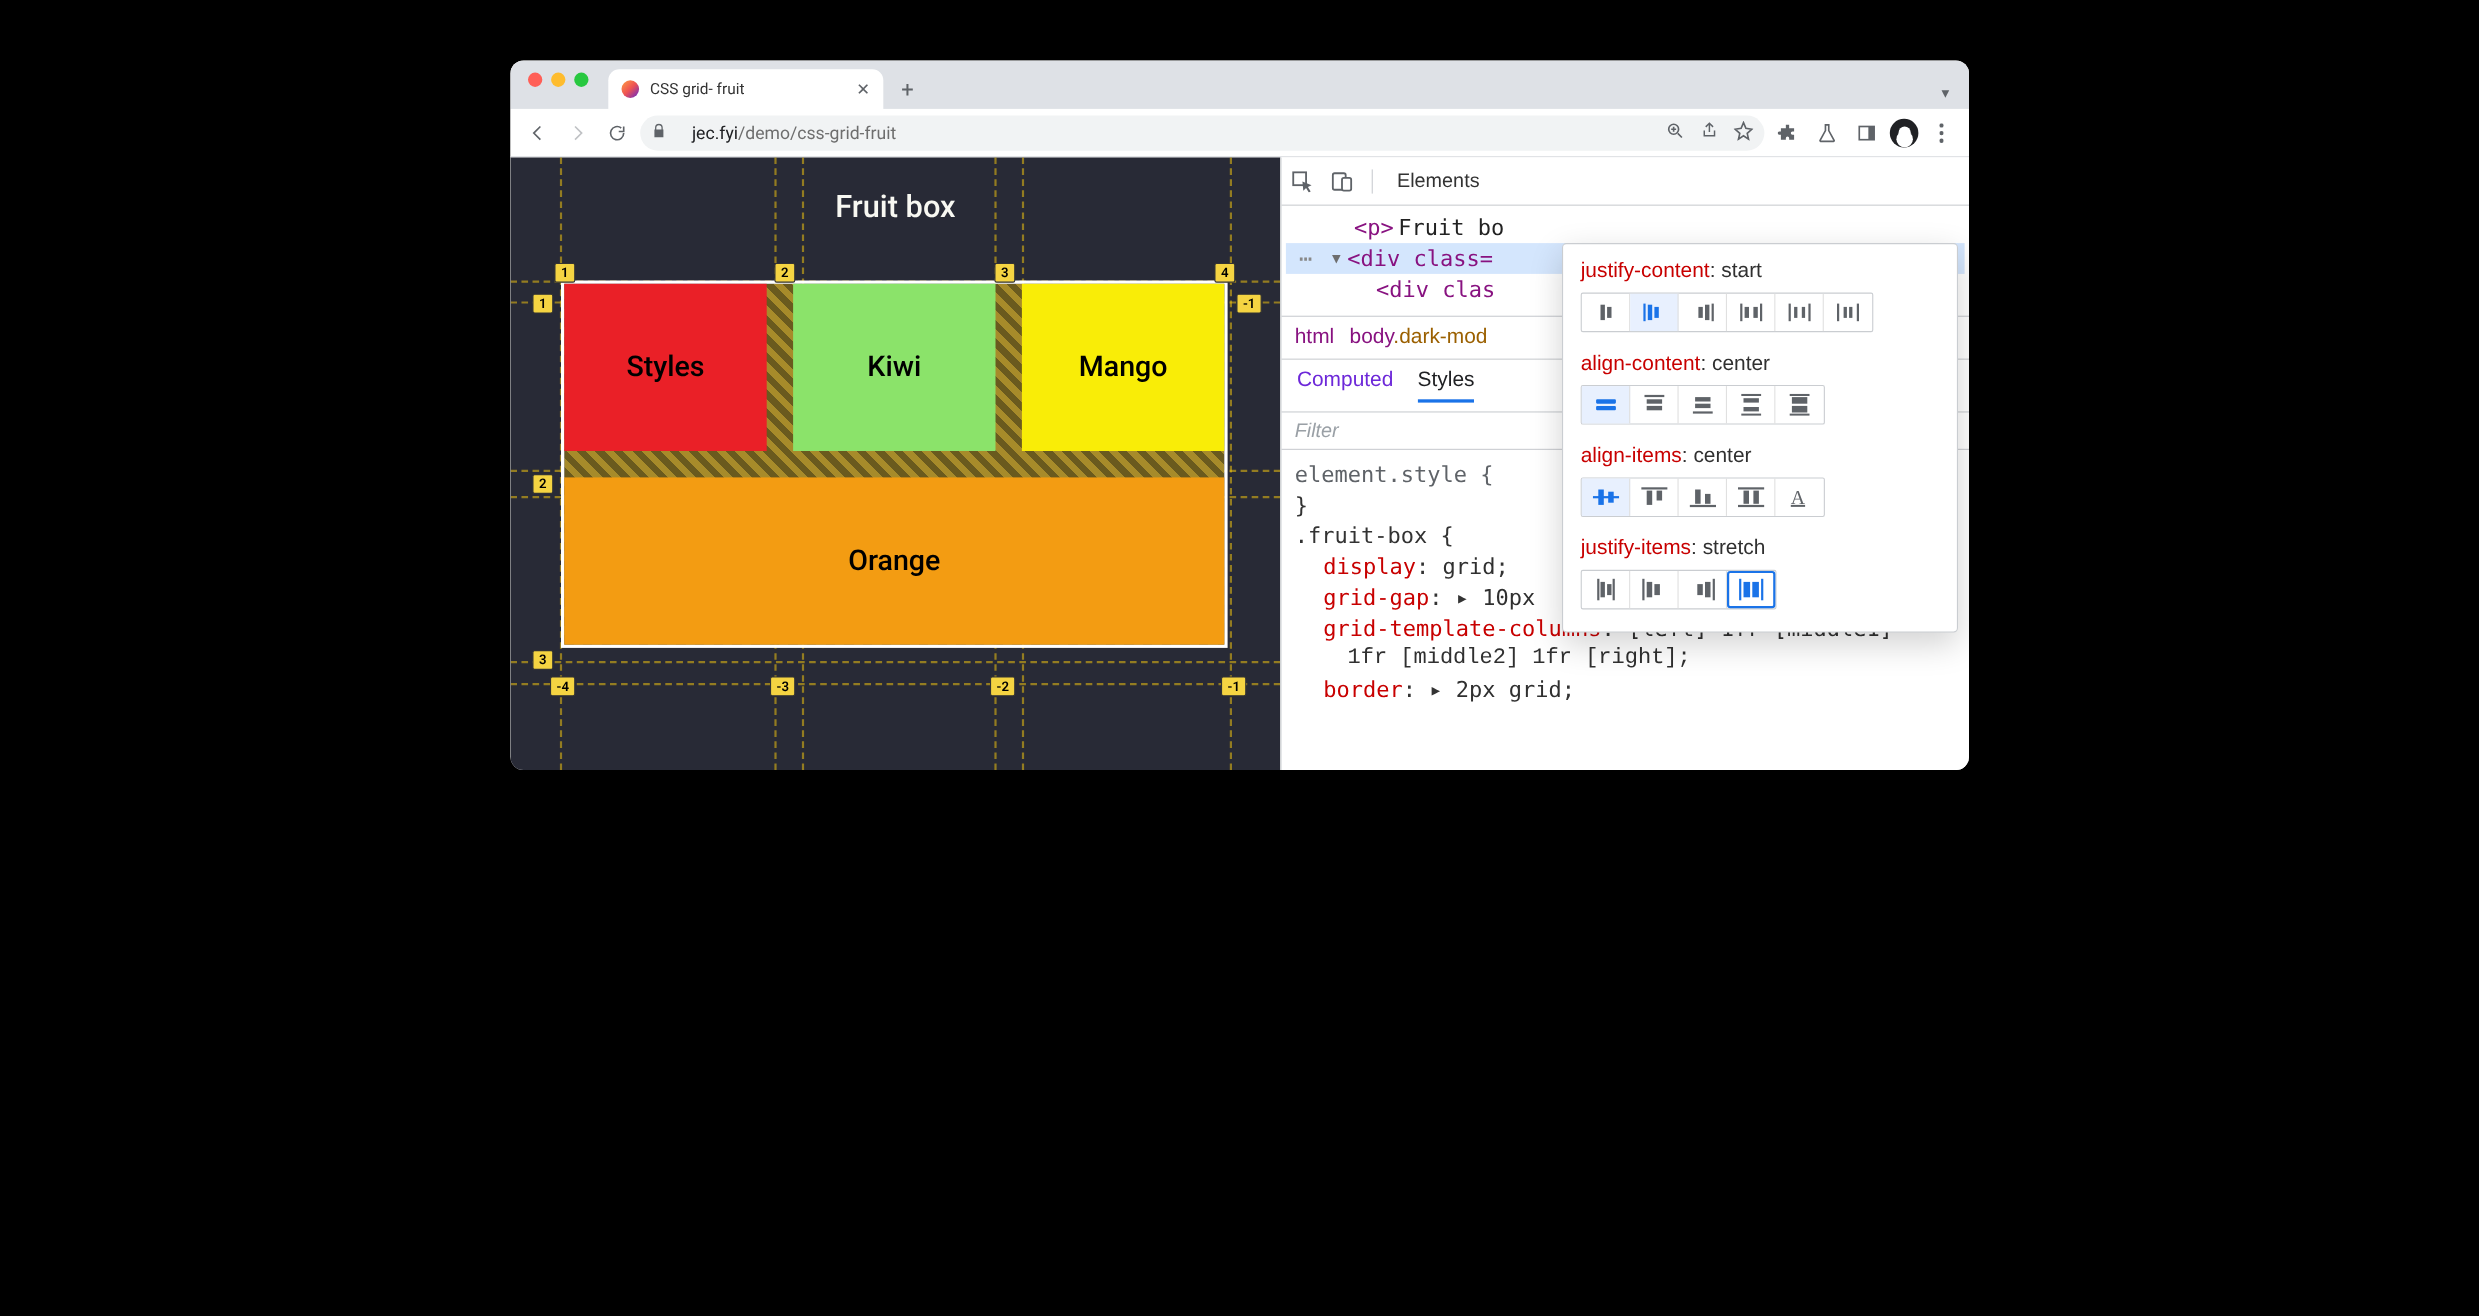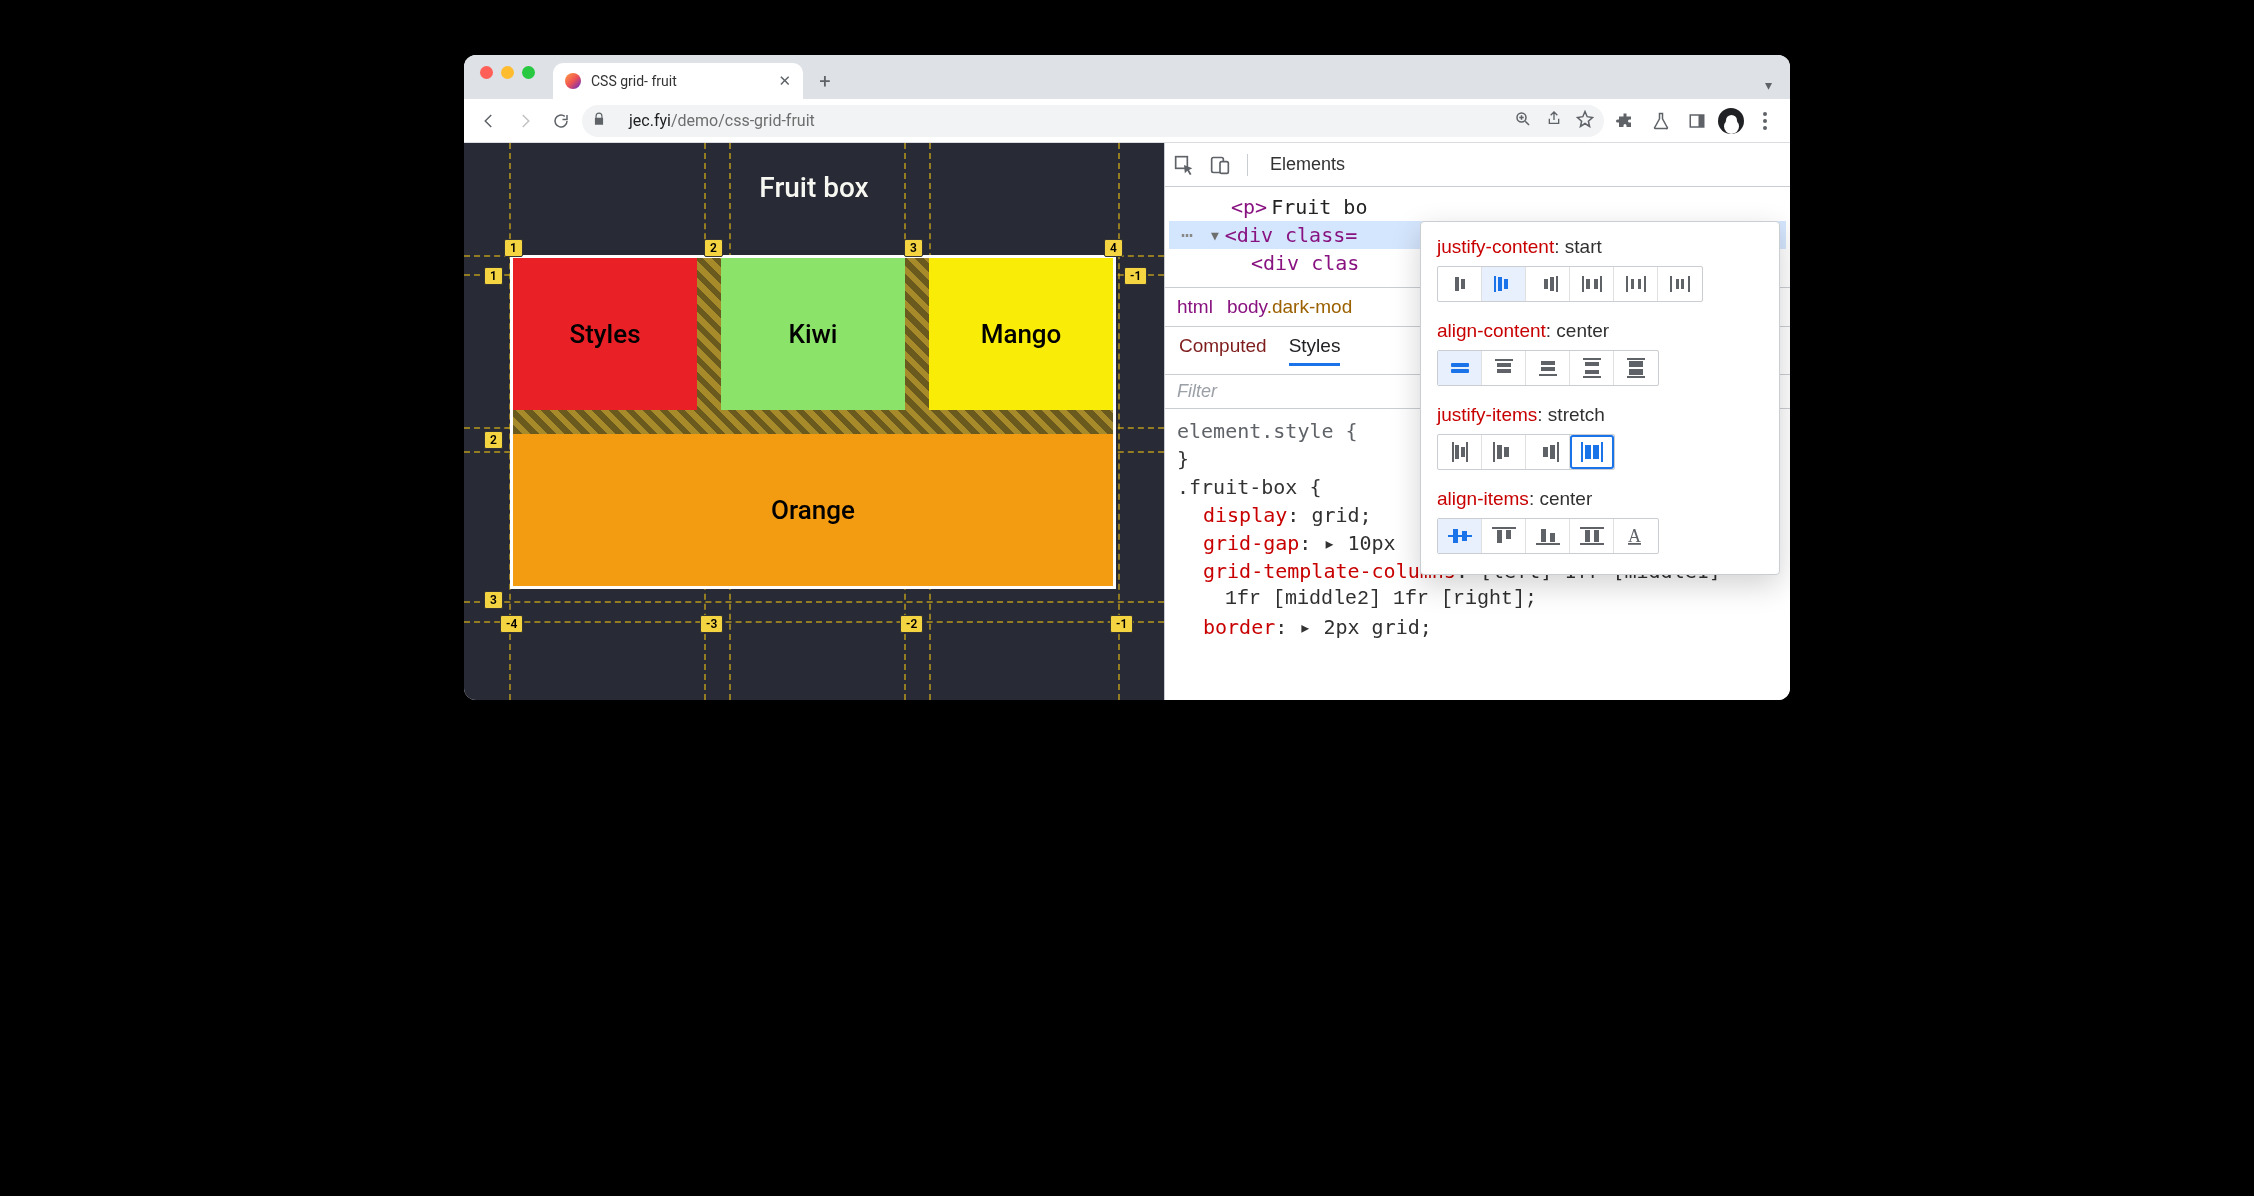--- a/index.html
+++ b/index.html
@@ -154,21 +154,21 @@
   .tagc { color:#881280; }
   .txt  { color:#222; }
   .tri  { color:#6e6e6e; margin-right:2px; font-size:13px;}
 
   .crumbs { display:flex;align-items:center;gap:14px; padding:8px 12px; border-top:1px solid #cacdd1;border-bottom:1px solid #cacdd1;
             font-family:-apple-system,sans-serif; font-size:19px;}
   .crumbs .c1{color:#881280;} .crumbs .c2{color:#881280;} .crumbs .c3{color:#9b6000;}
 
   .styles-tabs{ display:flex;gap:22px; padding:8px 14px; font-family:-apple-system,sans-serif; font-size:19px;
                 border-bottom:1px solid #cacdd1;}
-  .styles-tabs span{color:#7f1d1d;}
+  .styles-tabs span{color:#6d28d9;}
   .styles-tabs span.active{color:#202124; border-bottom:3px solid #1a73e8; padding-bottom:6px;}
 
   .filter-row{ padding:6px 12px; border-bottom:1px solid #cacdd1; color:#9aa0a6; font-style:italic;
                font-family:-apple-system,sans-serif; font-size:18px;}
   .rules { padding:8px 12px; font-size:20px; line-height:1.4;}
   .rules .sel-name{color:#5f6368;}
   .rules .prop{color:#c80000;}
   .rules .val{color:#303030;}
   .rules .ind{padding-left:26px;}
   .rules .ind2{padding-left:48px;font-family:Liberation Mono, monospace;}
@@ -480,20 +480,60 @@
                   <rect x="2" y="0" width="18" height="2" class="ic-dk"></rect>
                   <rect x="4" y="3" width="14" height="6" class="ic-dk"></rect>
                   <rect x="4" y="11" width="14" height="6" class="ic-dk"></rect>
                   <rect x="2" y="18" width="18" height="2" class="ic-dk"></rect>
                 </svg>
               </div>
           </div>
         </div>
 
         <div class="ap-row">
+          <div class="ap-label"><span class="p">align-items</span>: <span class="v">center</span></div>
+          <div class="ap-icons five">
+            <div class="ap-btn on">
+                <svg width="24" height="20">
+                  <rect x="0" y="9" width="24" height="2" class="ic-bl"></rect>
+                  <rect x="5" y="3" width="5" height="14" class="ic-bl"></rect>
+                  <rect x="14" y="5" width="5" height="10" class="ic-bl"></rect>
+                </svg>
+              </div>
+            <div class="ap-btn">
+                <svg width="24" height="20">
+                  <rect x="0" y="1" width="24" height="2" class="ic-dk"></rect>
+                  <rect x="5" y="4" width="5" height="13" class="ic-dk"></rect>
+                  <rect x="14" y="4" width="5" height="9" class="ic-dk"></rect>
+                </svg>
+              </div>
+            <div class="ap-btn">
+                <svg width="24" height="20">
+                  <rect x="5" y="3" width="5" height="13" class="ic-dk"></rect>
+                  <rect x="14" y="7" width="5" height="9" class="ic-dk"></rect>
+                  <rect x="0" y="17" width="24" height="2" class="ic-dk"></rect>
+                </svg>
+              </div>
+            <div class="ap-btn">
+                <svg width="24" height="20">
+                  <rect x="0" y="1" width="24" height="2" class="ic-dk"></rect>
+                  <rect x="5" y="4" width="5" height="12" class="ic-dk"></rect>
+                  <rect x="14" y="4" width="5" height="12" class="ic-dk"></rect>
+                  <rect x="0" y="17" width="24" height="2" class="ic-dk"></rect>
+                </svg>
+              </div>
+            <div class="ap-btn">
+                <svg width="24" height="20">
+                  <text x="4" y="16" font-size="18" font-family="serif" fill="#5f6368" text-decoration="underline">A</text>
+                </svg>
+              </div>
+          </div>
+        </div>
+
+        <div class="ap-row">
           <div class="ap-label"><span class="p">justify-items</span>: <span class="v">stretch</span></div>
           <div class="ap-icons" style="width:max-content">
             <div class="ap-btn" style="width:44px">
                 <svg width="24" height="20">
                   <rect x="4" y="0" width="2" height="20" class="ic-dk"></rect>
                   <rect x="18" y="0" width="2" height="20" class="ic-dk"></rect>
                   <rect x="7" y="3" width="4" height="14" class="ic-dk"></rect>
                   <rect x="13" y="5" width="4" height="10" class="ic-dk"></rect>
                 </svg>
               </div>
@@ -515,57 +555,17 @@
                 <svg width="24" height="20">
                   <rect x="1" y="0" width="2" height="20" class="ic-bl"></rect>
                   <rect x="5" y="3" width="6" height="14" class="ic-bl"></rect>
                   <rect x="13" y="3" width="6" height="14" class="ic-bl"></rect>
                   <rect x="21" y="0" width="2" height="20" class="ic-bl"></rect>
                 </svg>
               </div>
           </div>
         </div>
 
-        <div class="ap-row">
-          <div class="ap-label"><span class="p">align-items</span>: <span class="v">center</span></div>
-          <div class="ap-icons five">
-            <div class="ap-btn on">
-                <svg width="24" height="20">
-                  <rect x="0" y="9" width="24" height="2" class="ic-bl"></rect>
-                  <rect x="5" y="3" width="5" height="14" class="ic-bl"></rect>
-                  <rect x="14" y="5" width="5" height="10" class="ic-bl"></rect>
-                </svg>
-              </div>
-            <div class="ap-btn">
-                <svg width="24" height="20">
-                  <rect x="0" y="1" width="24" height="2" class="ic-dk"></rect>
-                  <rect x="5" y="4" width="5" height="13" class="ic-dk"></rect>
-                  <rect x="14" y="4" width="5" height="9" class="ic-dk"></rect>
-                </svg>
-              </div>
-            <div class="ap-btn">
-                <svg width="24" height="20">
-                  <rect x="5" y="3" width="5" height="13" class="ic-dk"></rect>
-                  <rect x="14" y="7" width="5" height="9" class="ic-dk"></rect>
-                  <rect x="0" y="17" width="24" height="2" class="ic-dk"></rect>
-                </svg>
-              </div>
-            <div class="ap-btn">
-                <svg width="24" height="20">
-                  <rect x="0" y="1" width="24" height="2" class="ic-dk"></rect>
-                  <rect x="5" y="4" width="5" height="12" class="ic-dk"></rect>
-                  <rect x="14" y="4" width="5" height="12" class="ic-dk"></rect>
-                  <rect x="0" y="17" width="24" height="2" class="ic-dk"></rect>
-                </svg>
-              </div>
-            <div class="ap-btn">
-                <svg width="24" height="20">
-                  <text x="4" y="16" font-size="18" font-family="serif" fill="#5f6368" text-decoration="underline">A</text>
-                </svg>
-              </div>
-          </div>
-        </div>
-
       </div>
 
     </div>
   </div>
 </div>
 
 </body></html>

